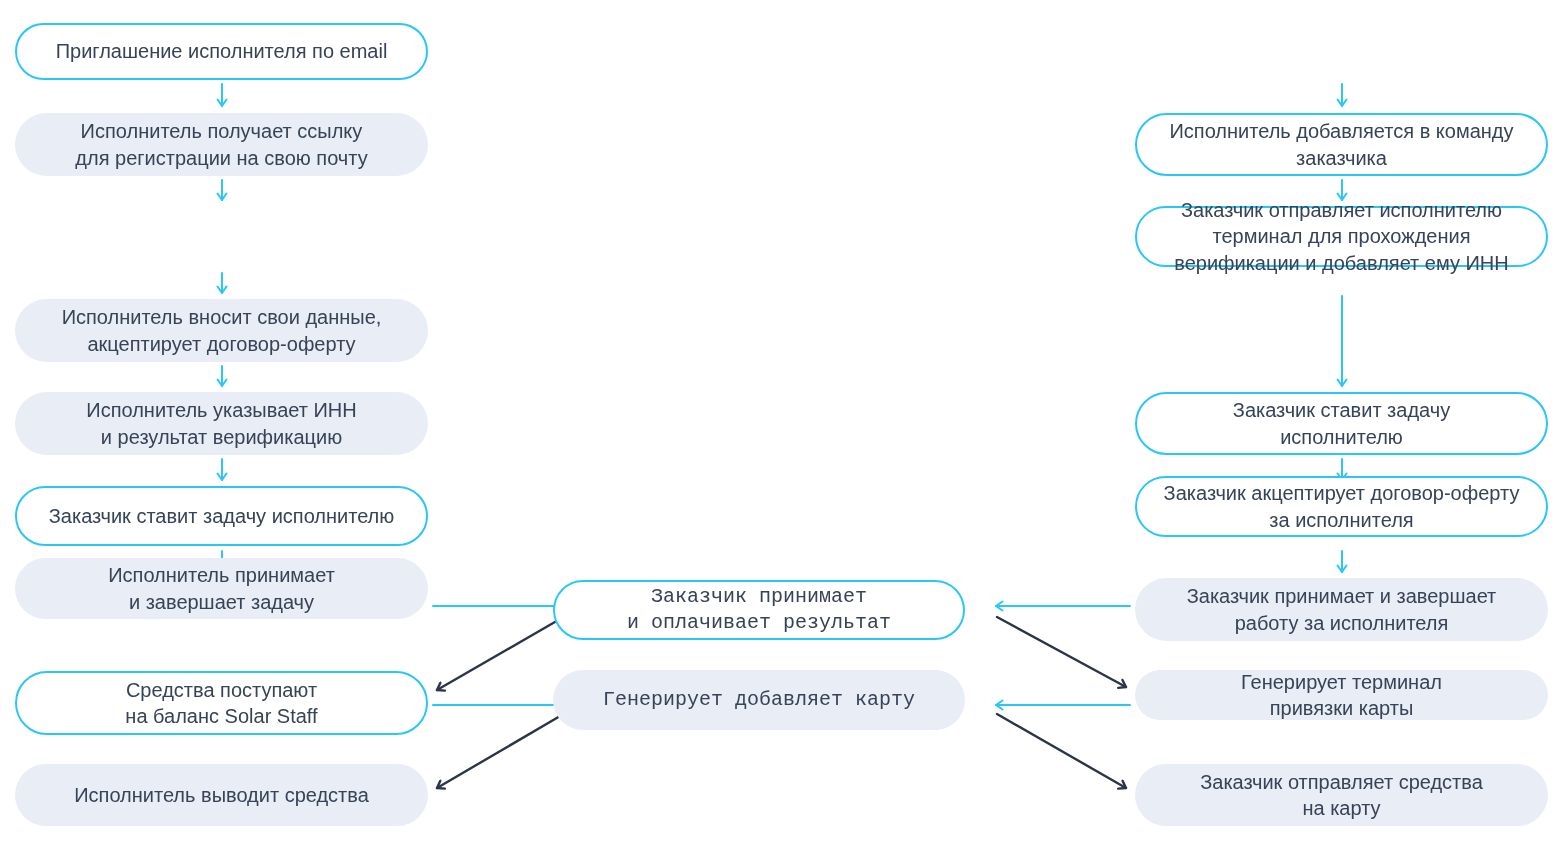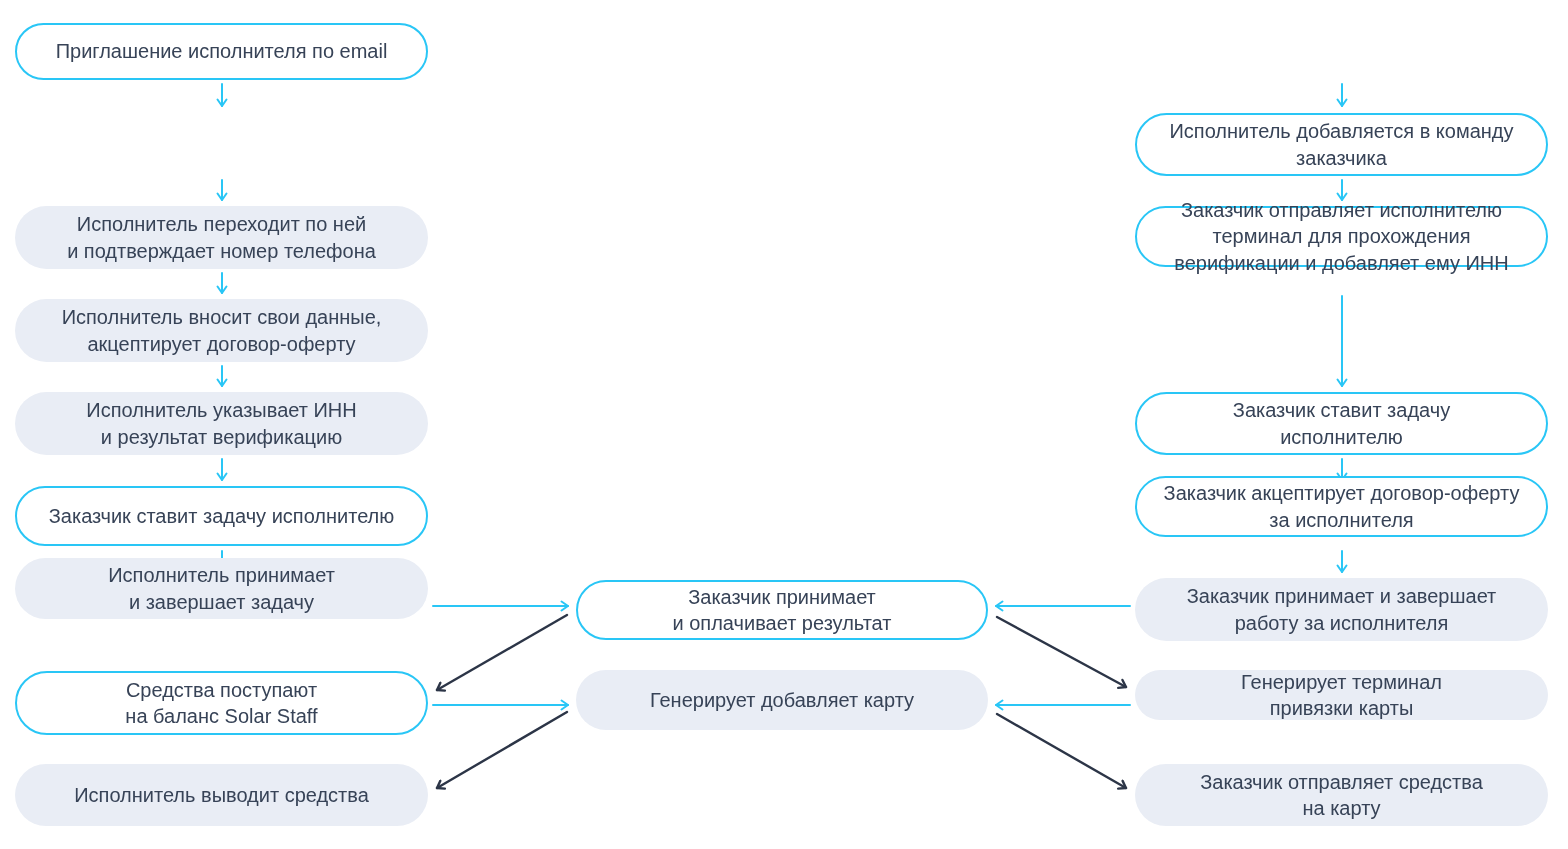--- a/index.html
+++ b/index.html
@@ -24,21 +24,21 @@
     border-radius:33px;
     box-sizing:border-box;
     font-size:20px;line-height:1.32;
     color:var(--text-color);
     white-space:pre-line;
     padding:4px 18px;
   }
   .box.outlined{background:#ffffff;border:2px solid var(--accent-cyan);}
   .box.filled{background:var(--box-fill);border:none;}
   .col-left{left:15px;width:413px;}
-  .col-mid{left:576px;width:412px;}
+  .col-mid{left:553px;width:412px;font-family:Liberation Mono, monospace;}
   .col-right{left:1135px;width:413px;}
   .arrow-cyan{stroke:var(--accent-cyan);stroke-width:2;fill:none;stroke-linecap:round;}
   .arrow-dark{stroke:var(--dark-navy);stroke-width:2.4;fill:none;stroke-linecap:round;}
   .head-cyan{fill:none;stroke:var(--accent-cyan);stroke-width:2;stroke-linecap:round;stroke-linejoin:round;}
   .head-dark{fill:none;stroke:var(--dark-navy);stroke-width:2.4;stroke-linecap:round;stroke-linejoin:round;}
 </style>
 </head>
 <body>
 
 <div class="canvas">
@@ -71,22 +71,22 @@
     <line class="arrow-cyan" x1="1130" y1="606" x2="996" y2="606" marker-end="url(#mc)"></line>
     <line class="arrow-cyan" x1="1130" y1="705" x2="996" y2="705" marker-end="url(#mc)"></line>
 
     <line class="arrow-dark" x1="567" y1="615" x2="437" y2="690" marker-end="url(#md)"></line>
     <line class="arrow-dark" x1="567" y1="712" x2="437" y2="788" marker-end="url(#md)"></line>
     <line class="arrow-dark" x1="997" y1="617" x2="1126" y2="687" marker-end="url(#md)"></line>
     <line class="arrow-dark" x1="997" y1="714" x2="1126" y2="788" marker-end="url(#md)"></line>
   </svg>
 
   <div class="box outlined col-left" style="top:23px;height:57px"><span>Приглашение исполнителя по email</span></div>
-  <div class="box filled col-left" style="top:206px;height:63px"><span>Исполнитель переходит по ней
-и подтверждает номер телефона</span></div>
+  <div class="box filled col-left" style="top:113px;height:63px"><span>Исполнитель получает ссылку
+для регистрации на свою почту</span></div>
   <div class="box filled col-left" style="top:299px;height:63px"><span>Исполнитель вносит свои данные,
 акцептирует договор-оферту</span></div>
   <div class="box filled col-left" style="top:392px;height:63px"><span>Исполнитель указывает ИНН
 и результат верификацию</span></div>
   <div class="box outlined col-left" style="top:486px;height:60px"><span>Заказчик ставит задачу исполнителю</span></div>
   <div class="box filled col-left" style="top:558px;height:61px"><span>Исполнитель принимает
 и завершает задачу</span></div>
   <div class="box outlined col-left" style="top:671px;height:64px"><span>Средства поступают
 на баланс Solar Staff</span></div>
   <div class="box filled col-left" style="top:764px;height:62px"><span>Исполнитель выводит средства</span></div>

